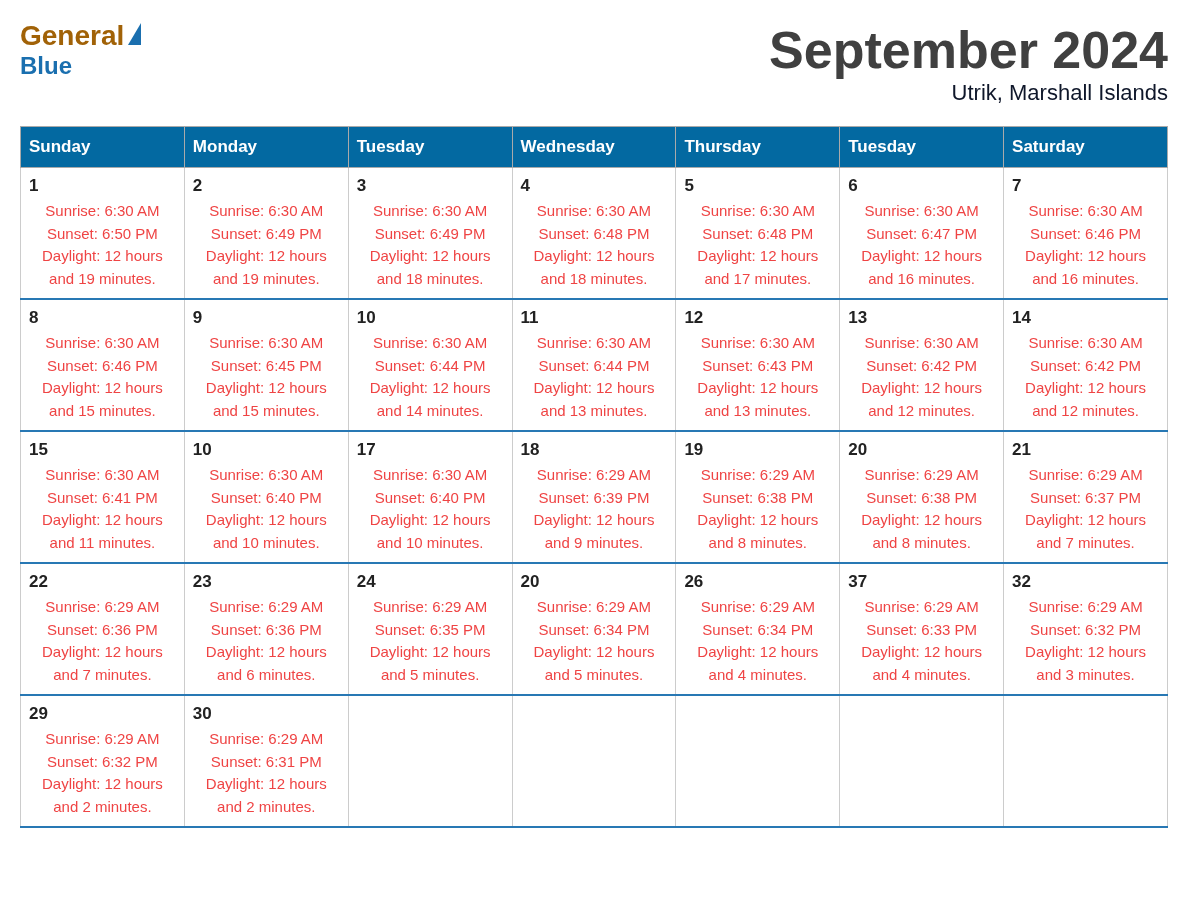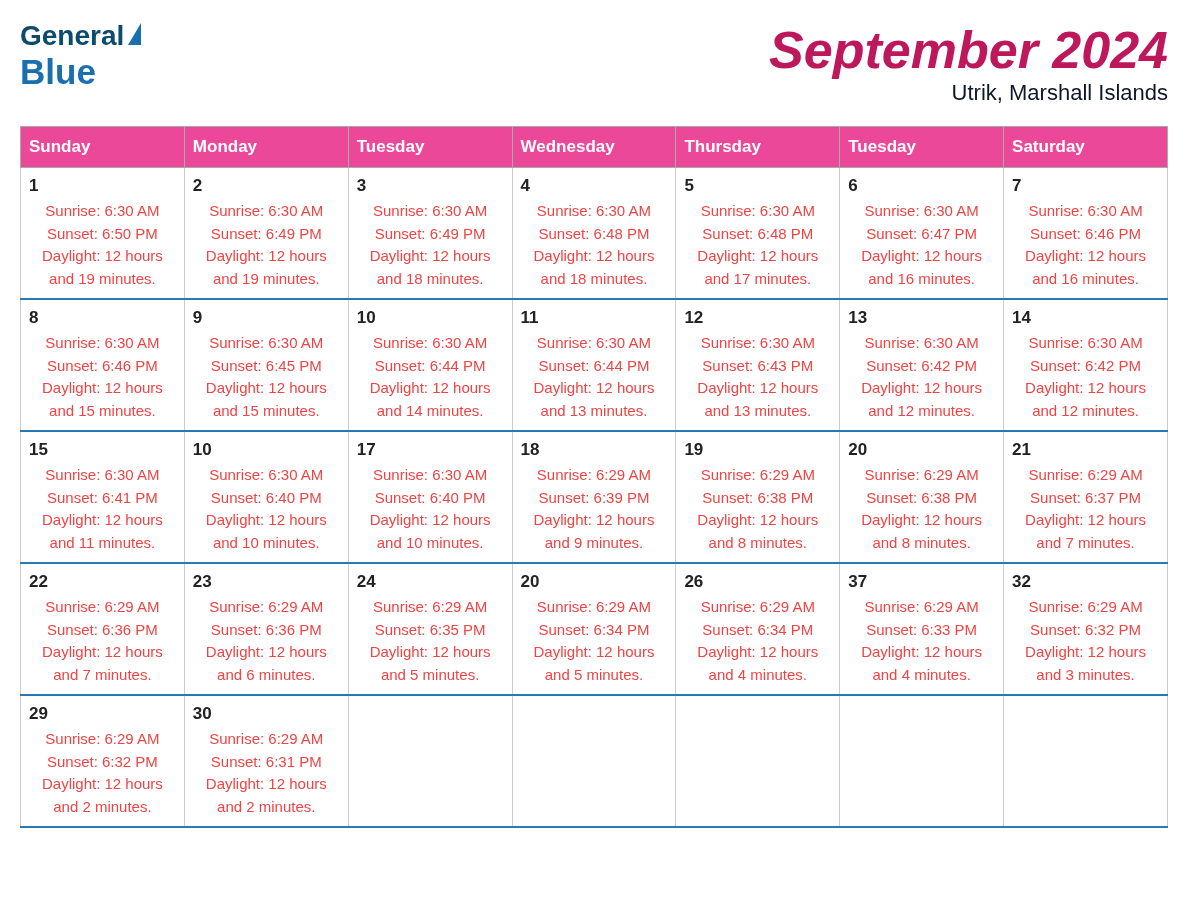--- a/index.html
+++ b/index.html
@@ -17,47 +17,46 @@
       margin-bottom: 20px;
     }
     .logo {
       display: flex;
       align-items: center;
       gap: 4px;
     }
     .logo-text-general {
       font-size: 28px;
       font-weight: bold;
-      color: #0c4a6e;
+      color: #a16207;
     }
     .logo-text-blue {
-      font-size: 35px;
+      font-size: 24px;
       font-weight: bold;
       color: #1a6faf;
     }
     .title-section {
       text-align: right;
     }
     .calendar-title {
       font-size: 52px;
       font-weight: bold;
-      color: #be185d;
-      font-style: italic;
+      color: #404040;
     }
     .calendar-subtitle {
       font-size: 22px;
       color: #0f172a;
     }
     table {
       width: 100%;
       border-collapse: collapse;
       border: 1px solid #aaa;
     }
     thead tr th {
-      background-color: #ec4899;
+      background-color: #0369a1;
       color: #fff;
       padding: 10px 8px;
       text-align: left;
       font-size: 17px;
       border: 1px solid #aaa;
     }
     tbody tr td {
       vertical-align: top;
       padding: 8px;
       border: 1px solid #ccc;

